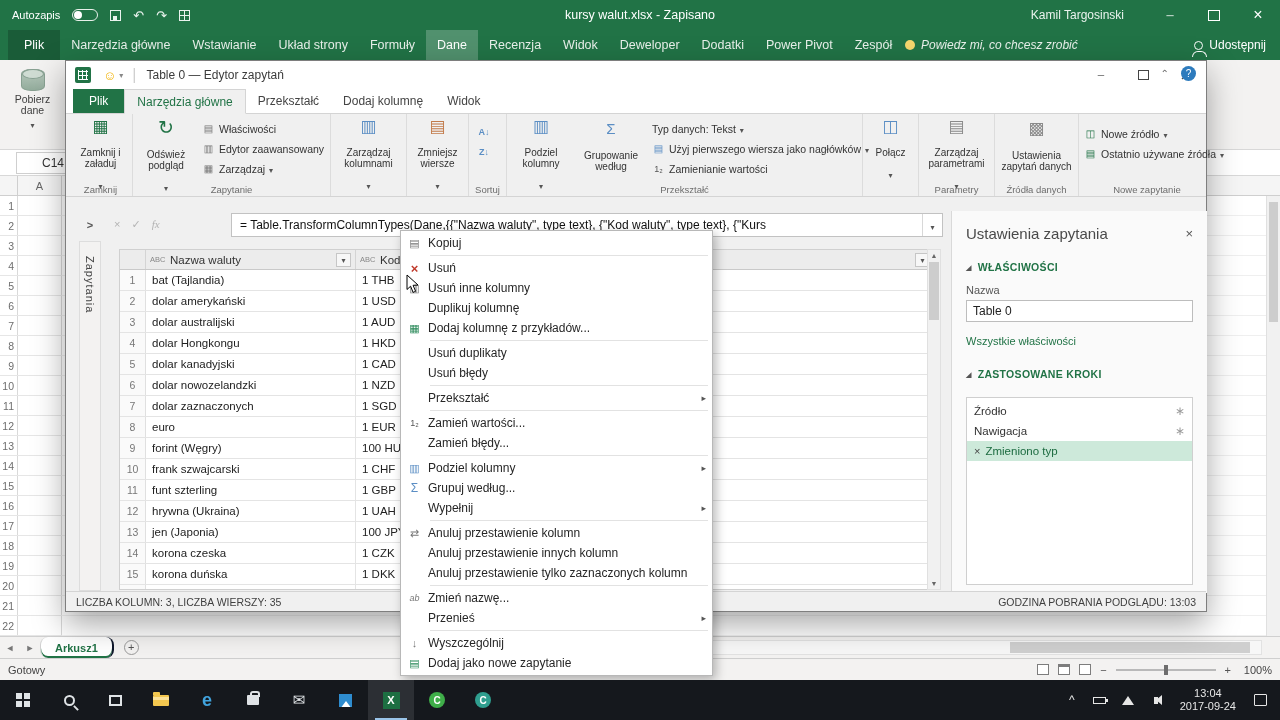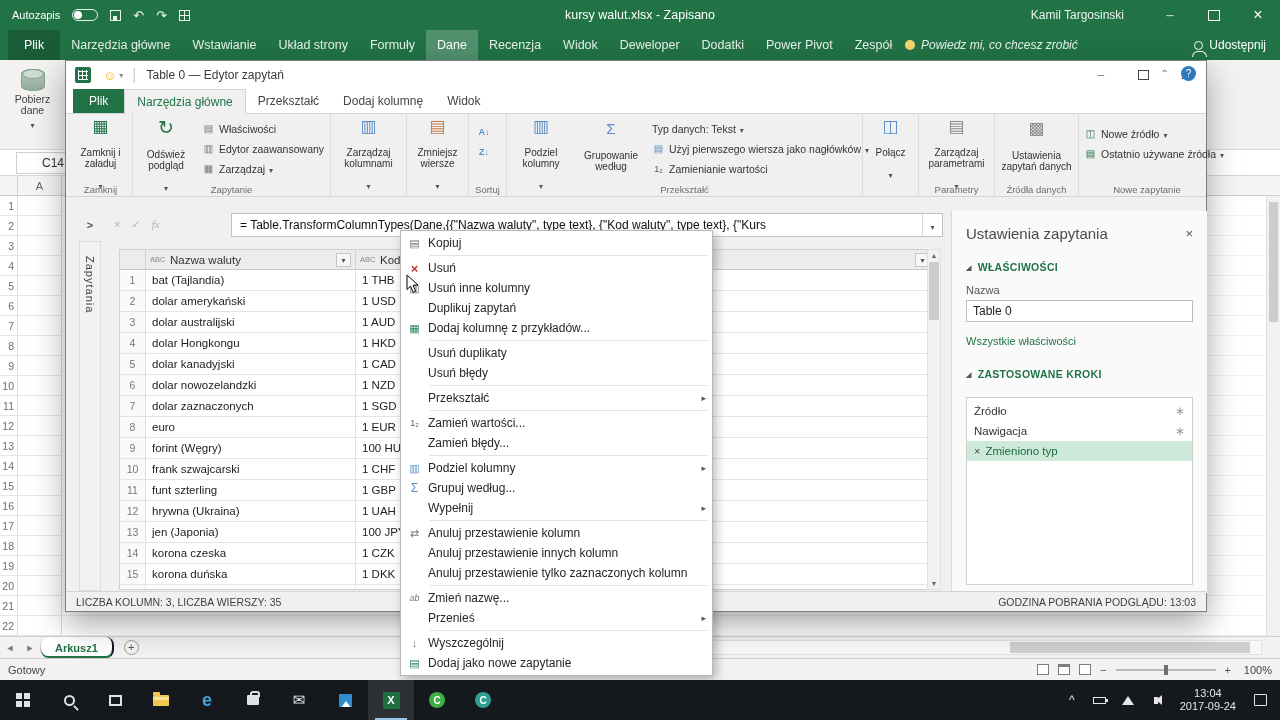--- a/index.html
+++ b/index.html
@@ -828,21 +828,21 @@
       </div>
 
       <div class="mi">
         <span class="mi-ico" data-icon="delete-cols"></span>
         <span class="mi-label">Usuń inne kolumny</span>
 
       </div>
 
       <div class="mi">
         <span class="mi-ico"></span>
-        <span class="mi-label">Duplikuj zapytań</span>
+        <span class="mi-label">Duplikuj kolumnę</span>
 
       </div>
 
       <div class="mi">
         <span class="mi-ico" data-icon="add-col"></span>
         <span class="mi-label">Dodaj kolumnę z przykładów...</span>
 
       </div>
 
       <div class="mi sep">

